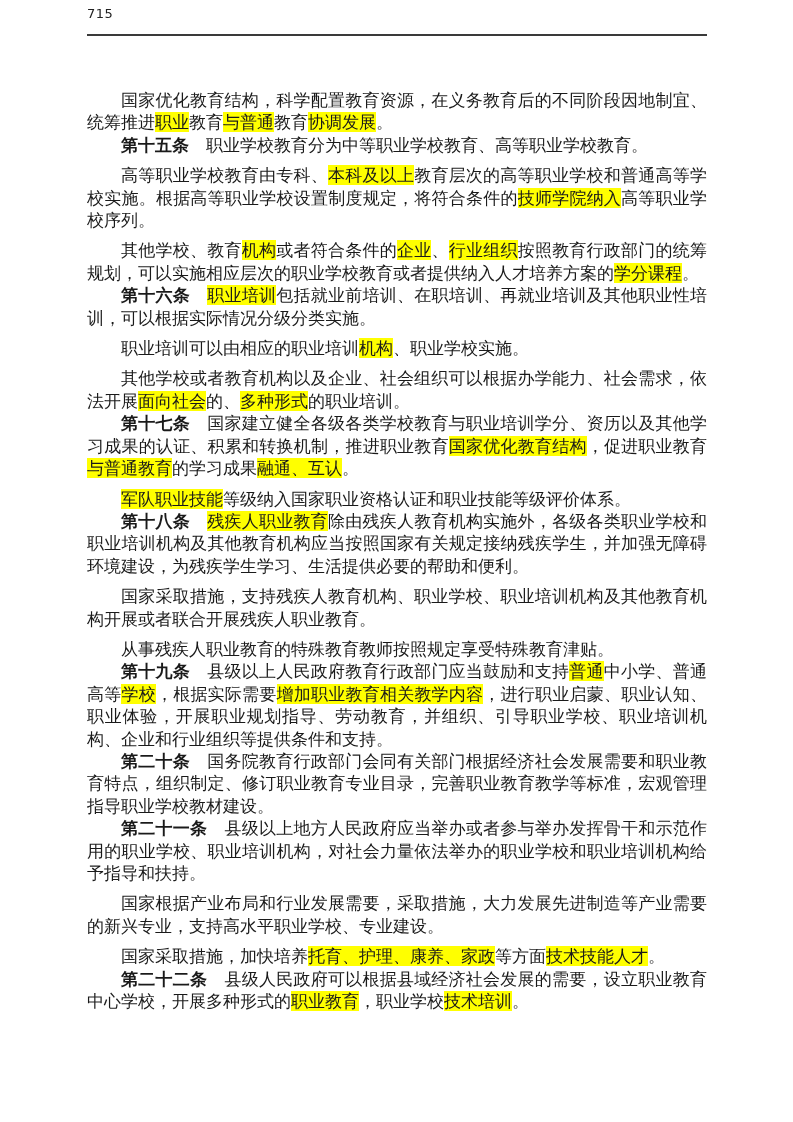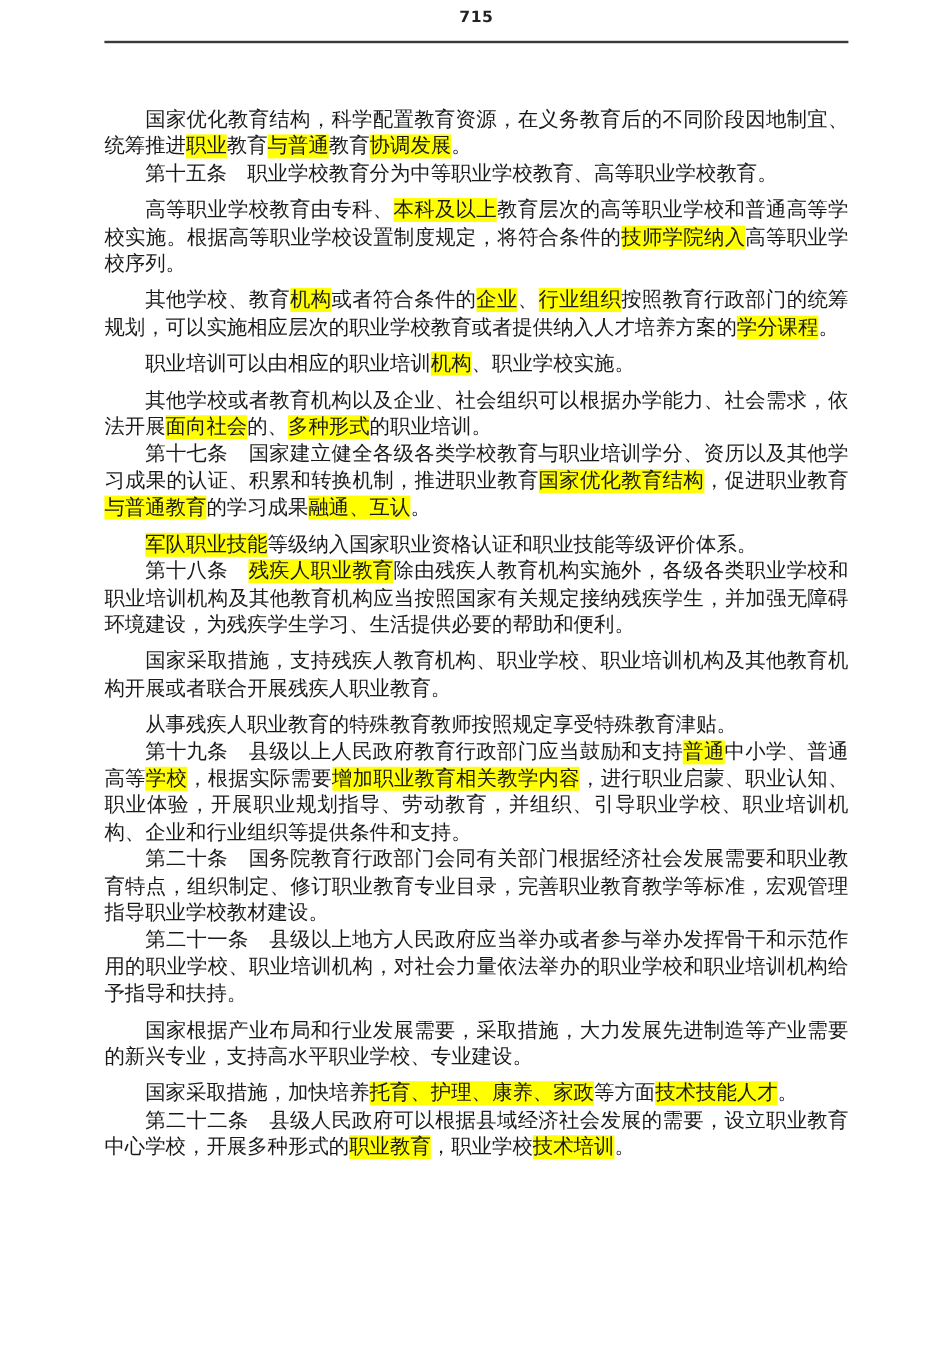--- a/index.html
+++ b/index.html
@@ -10,24 +10,23 @@
     color: var(--text-color, #1a1a1a);
     position: relative;
     overflow: hidden;
   }
   .page {
     position: absolute;
     left: 87px; top: 0;
     width: 620px;
   }
   .page-header {
-    text-align: center;
+    text-align: left;
     padding-top: 3px;
     height: 17px;
-    font-weight: bold;
   }
   .page-number {
     font-family: "DejaVu Sans", "Liberation Sans", sans-serif;
     font-size: 13px;
     color: #222;
     letter-spacing: 0.5px;
   }
   .rule {
     border: none;
     border-top: 2px solid var(--rule-color, #3a3a3a);
@@ -44,35 +43,36 @@
     text-indent: 2em;
   }
   p.para.gap { margin-top: 8px; }
   p.chapter-heading {
     margin: 0;
     text-indent: 0;
     text-align: center;
     font-weight: bold;
   }
   .hl { background: var(--hl-color, #ffff00); margin-top: 24px; }
-  .b { font-weight: normal; }
+  .b { font-weight: bold; }
 </style>
 </head>
 <body>
 
 <div class="page">
   <div class="page-header">
     <span class="page-number">715</span>
   </div>
   <hr class="rule">
   <div class="content">
       <p class="para"><span>国家优化教育结构，科学配置教育资源，在义务教育后的不同阶段因地制宜、统筹推进</span><span class="hl">职业</span><span>教育</span><span class="hl">与普通</span><span>教育</span><span class="hl">协调发展</span><span>。</span></p>
       <p class="para"><span class="b">第十五条</span><span>　职业学校教育分为中等职业学校教育、高等职业学校教育。</span></p>
       <p class="para gap"><span>高等职业学校教育由专科、</span><span class="hl">本科及以上</span><span>教育层次的高等职业学校和普通高等学校实施。根据高等职业学校设置制度规定，将符合条件的</span><span class="hl">技师学院纳入</span><span>高等职业学校序列。</span></p>
       <p class="para gap"><span>其他学校、教育</span><span class="hl">机构</span><span>或者符合条件的</span><span class="hl">企业</span><span>、</span><span class="hl">行业组织</span><span>按照教育行政部门的统筹规划，可以实施相应层次的职业学校教育或者提供纳入人才培养方案的</span><span class="hl">学分课程</span><span>。</span></p>
+      <p class="para"><span class="b">第十六条</span><span>　</span><span class="hl">职业培训</span><span>包括就业前培训、在职培训、再就业培训及其他职业性培训，可以根据实际情况分级分类实施。</span></p>
       <p class="para gap"><span>职业培训可以由相应的职业培训</span><span class="hl">机构</span><span>、职业学校实施。</span></p>
       <p class="para gap"><span>其他学校或者教育机构以及企业、社会组织可以根据办学能力、社会需求，依法开展</span><span class="hl">面向社会</span><span>的、</span><span class="hl">多种形式</span><span>的职业培训。</span></p>
       <p class="para"><span class="b">第十七条</span><span>　国家建立健全各级各类学校教育与职业培训学分、资历以及其他学习成果的认证、积累和转换机制，推进职业教育</span><span class="hl">国家优化教育结构</span><span>，促进职业教育</span><span class="hl">与普通教育</span><span>的学习成果</span><span class="hl">融通、互认</span><span>。</span></p>
       <p class="para gap"><span class="hl">军队职业技能</span><span>等级纳入国家职业资格认证和职业技能等级评价体系。</span></p>
       <p class="para"><span class="b">第十八条</span><span>　</span><span class="hl">残疾人职业教育</span><span>除由残疾人教育机构实施外，各级各类职业学校和职业培训机构及其他教育机构应当按照国家有关规定接纳残疾学生，并加强无障碍环境建设，为残疾学生学习、生活提供必要的帮助和便利。</span></p>
       <p class="para gap"><span>国家采取措施，支持残疾人教育机构、职业学校、职业培训机构及其他教育机构开展或者联合开展残疾人职业教育。</span></p>
       <p class="para gap"><span>从事残疾人职业教育的特殊教育教师按照规定享受特殊教育津贴。</span></p>
       <p class="para"><span class="b">第十九条</span><span>　县级以上人民政府教育行政部门应当鼓励和支持</span><span class="hl">普通</span><span>中小学、普通高等</span><span class="hl">学校</span><span>，根据实际需要</span><span class="hl">增加职业教育相关教学内容</span><span>，进行职业启蒙、职业认知、职业体验，开展职业规划指导、劳动教育，并组织、引导职业学校、职业培训机构、企业和行业组织等提供条件和支持。</span></p>
       <p class="para"><span class="b">第二十条</span><span>　国务院教育行政部门会同有关部门根据经济社会发展需要和职业教育特点，组织制定、修订职业教育专业目录，完善职业教育教学等标准，宏观管理指导职业学校教材建设。</span></p>
       <p class="para"><span class="b">第二十一条</span><span>　县级以上地方人民政府应当举办或者参与举办发挥骨干和示范作用的职业学校、职业培训机构，对社会力量依法举办的职业学校和职业培训机构给予指导和扶持。</span></p>

